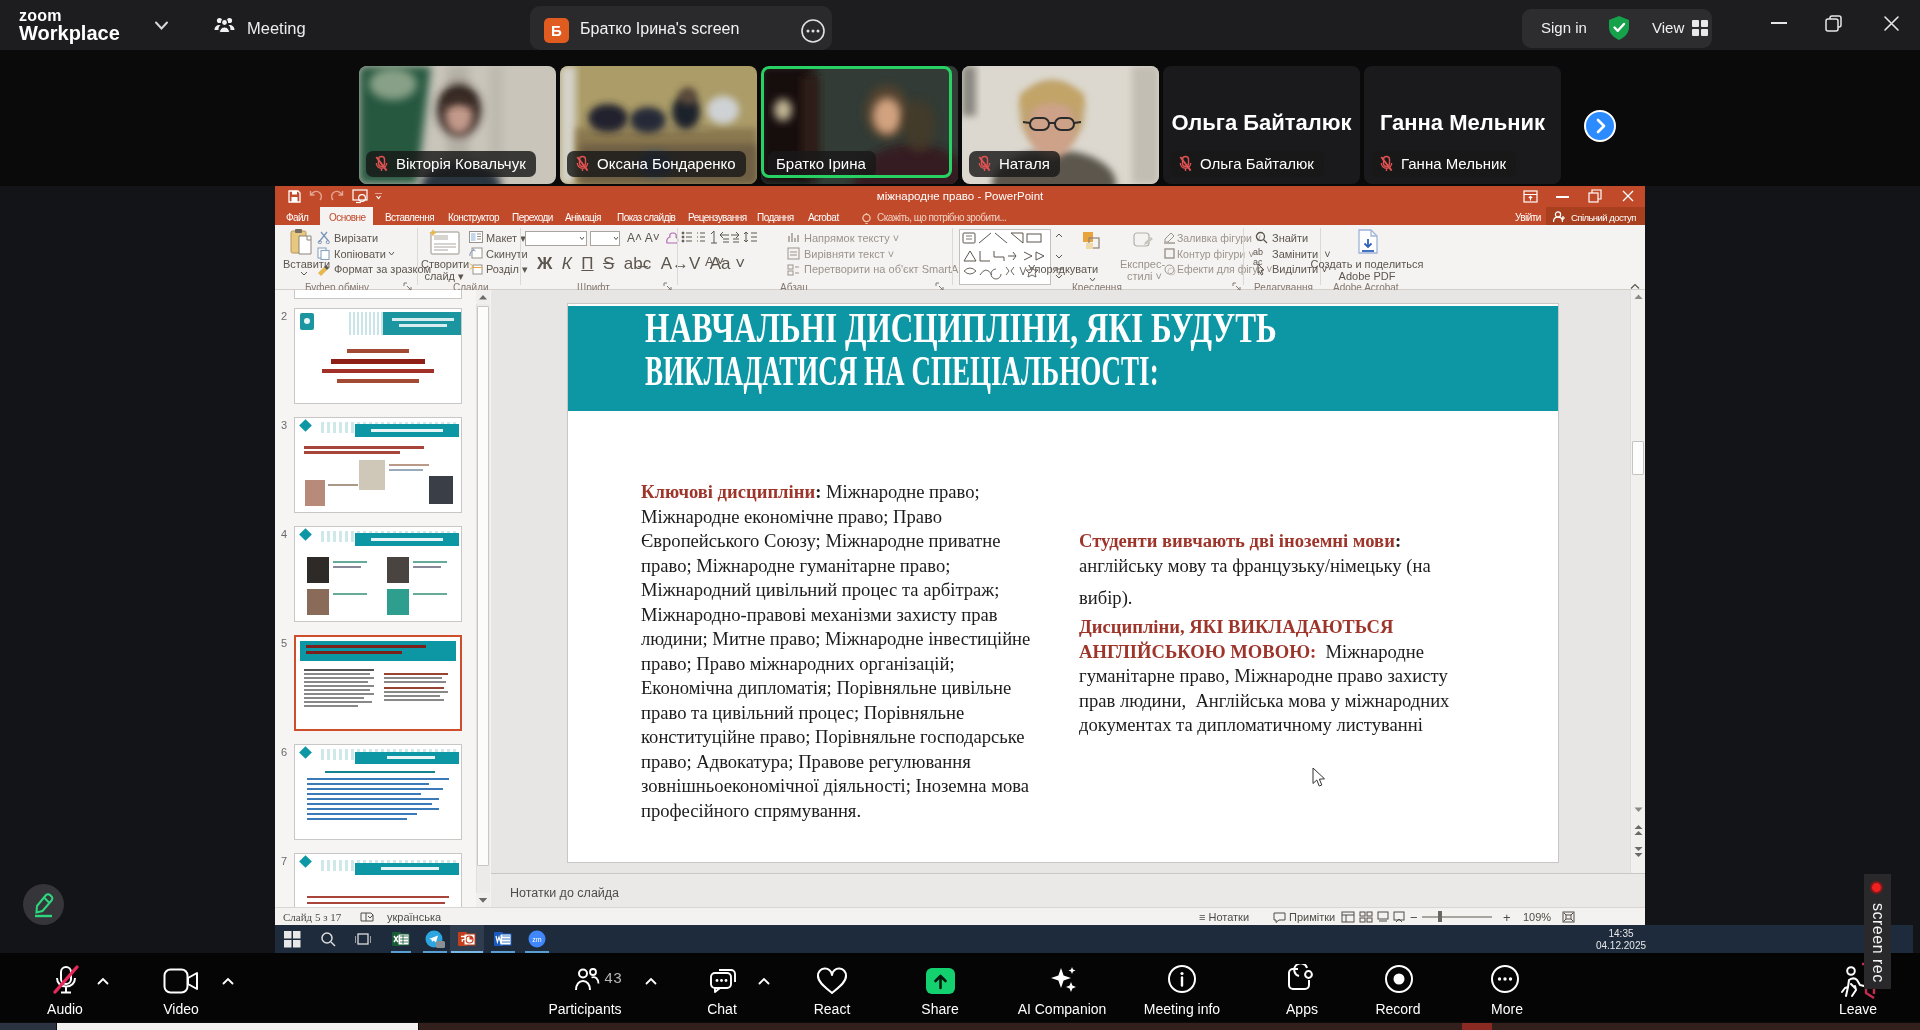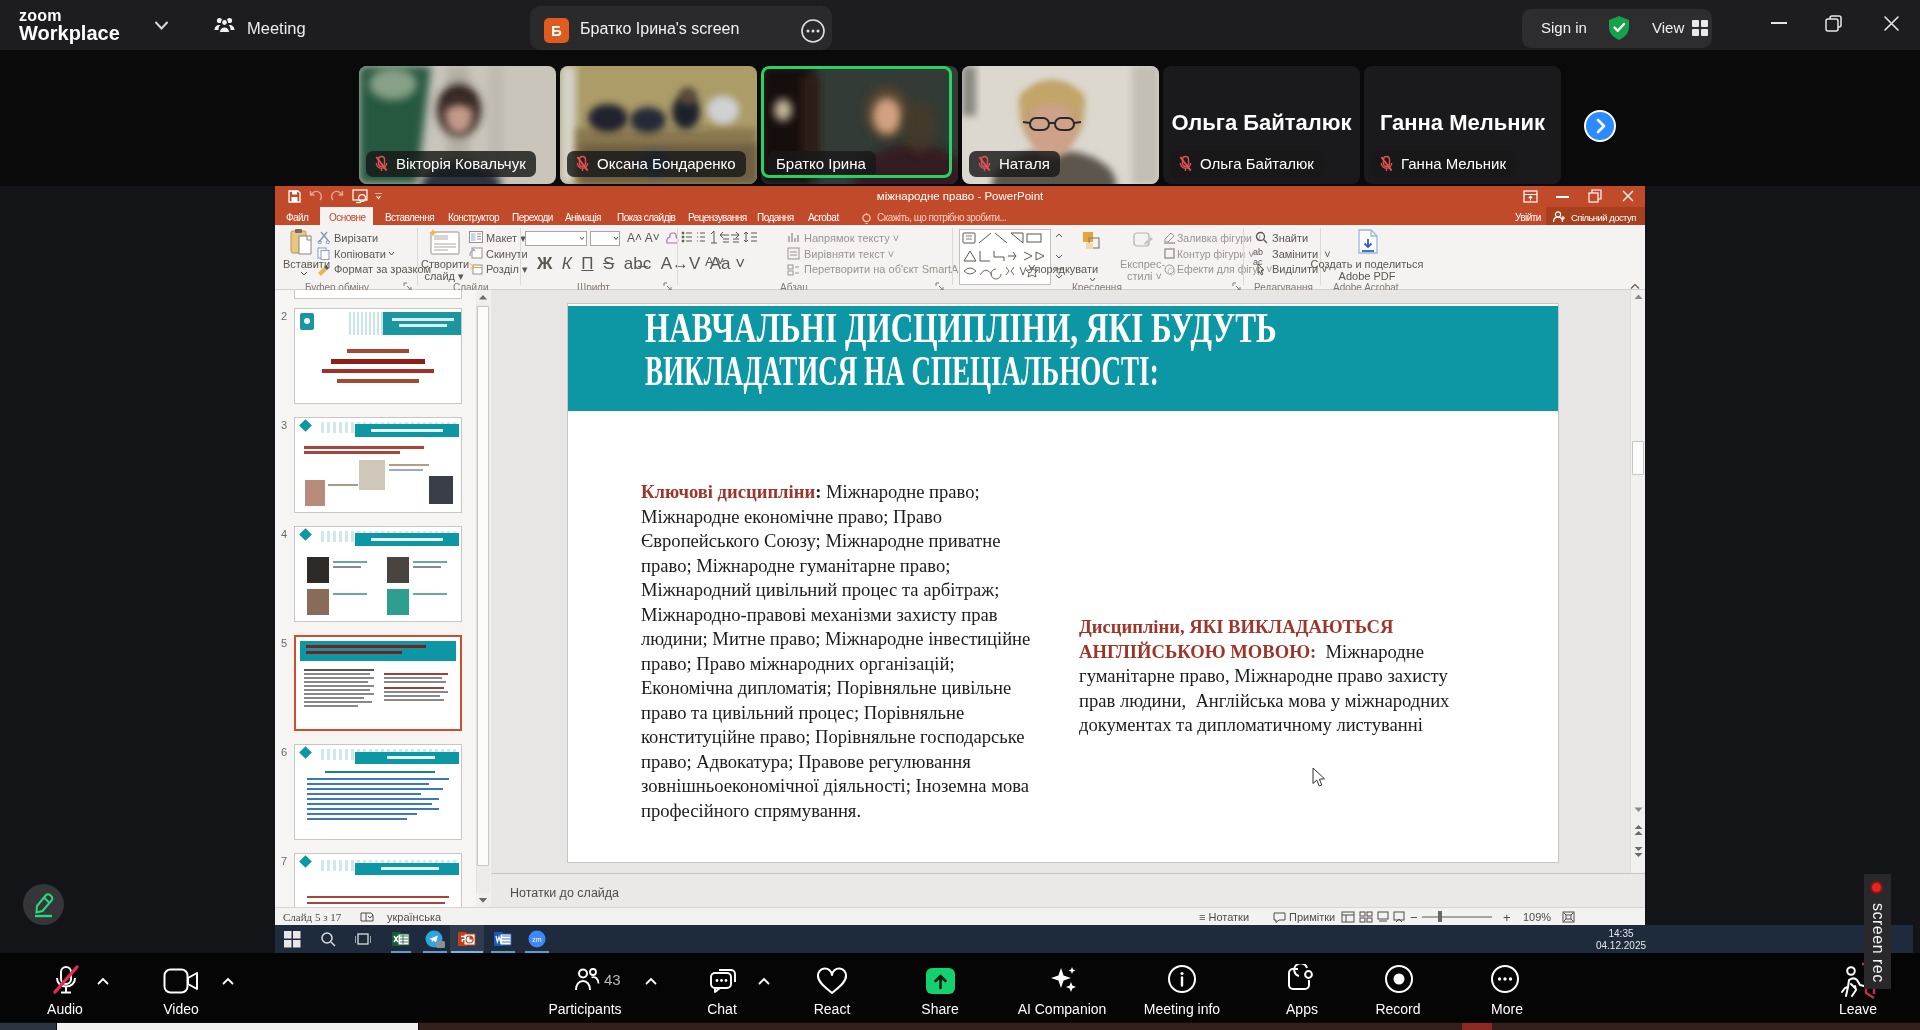--- a/index.html
+++ b/index.html
@@ -591,20 +591,25 @@
           Міжнародно-правові механізми захисту прав<br>
           людини; Митне право; Міжнародне інвестиційне<br>
           право; Право міжнародних організацій;<br>
           Економічна дипломатія; Порівняльне цивільне<br>
           право та цивільний процес; Порівняльне<br>
           конституційне право; Порівняльне господарське<br>
           право; Адвокатура; Правове регулювання<br>
           зовнішньоекономічної діяльності; Іноземна мова<br>
           професійного спрямування.
         </div>
+        <div class="scol" style="left:511px;top:225px;width:478px;">
+          <span class="red">Студенти вивчають дві іноземні мови</span><b>:</b><br>
+          англійську мову та французьку/німецьку (на<br>
+          <span style="display:inline-block;margin-top:8px;">вибір).</span>
+        </div>
         <div class="scol" style="left:511px;top:311px;width:478px;">
           <span class="red">Дисципліни, ЯКІ ВИКЛАДАЮТЬСЯ<br>
           АНГЛІЙСЬКОЮ МОВОЮ:</span>&nbsp; Міжнародне<br>
           гуманітарне право, Міжнародне право захисту<br>
           прав людини,&nbsp; Англійська мова у міжнародних<br>
           документах та дипломатичному листуванні
         </div>
       </div>
     </div>
     <div class="abs" style="left:1355px;top:104px;width:15px;height:583px;background:#f1f0ef;border-left:1px solid #e0dedd;">
@@ -730,21 +735,21 @@
     <svg class="chev" style="left:222px;" viewBox="0 0 12 8">
         <path d="M1.5 6.5 L6 2 L10.5 6.5" stroke="#fff" stroke-width="1.8" fill="none" stroke-linecap="round"></path>
       </svg>
     <div class="zlabel" style="left:141px;width:80px;">Video</div>
     <svg class="abs" style="left:574px;top:13px;" width="26" height="28" viewBox="0 0 26 28">
         <circle cx="9" cy="7.5" r="4" fill="none" stroke="#fff" stroke-width="2"></circle>
         <path d="M2 24 c0-5.5 3-9 7-9 s7 3.5 7 9" fill="none" stroke="#fff" stroke-width="2"></path>
         <circle cx="19" cy="6" r="3" fill="none" stroke="#fff" stroke-width="1.8"></circle>
         <path d="M17.5 11.5 c4-1.5 7 1.5 7 6" fill="none" stroke="#fff" stroke-width="1.8"></path>
       </svg>
-    <div class="abs" style="left:604px;top:18px;color:#b8b8b8;font-size:15px;">43</div>
+    <div class="abs" style="left:604px;top:18px;color:#b8b8b8;font-size:15px;font-family:Liberation Mono, monospace;">43</div>
     <svg class="chev" style="left:645px;" viewBox="0 0 12 8">
         <path d="M1.5 6.5 L6 2 L10.5 6.5" stroke="#fff" stroke-width="1.8" fill="none" stroke-linecap="round"></path>
       </svg>
     <div class="zlabel" style="left:545px;width:80px;">Participants</div>
     <svg class="abs" style="left:707px;top:11px;" width="32" height="32" viewBox="0 0 32 32">
         <path d="M12 6 h12 a4 4 0 0 1 4 4 v8" fill="none" stroke="#fff" stroke-width="1.9"></path>
         <rect x="4" y="9" width="20" height="15" rx="4" fill="none" stroke="#fff" stroke-width="1.9"></rect>
         <path d="M8 24 v4 l5-4" fill="none" stroke="#fff" stroke-width="1.9" stroke-linejoin="round"></path>
         <circle cx="10" cy="16.5" r="1.4" fill="#fff"></circle>
         <circle cx="14.5" cy="16.5" r="1.4" fill="#fff"></circle>

